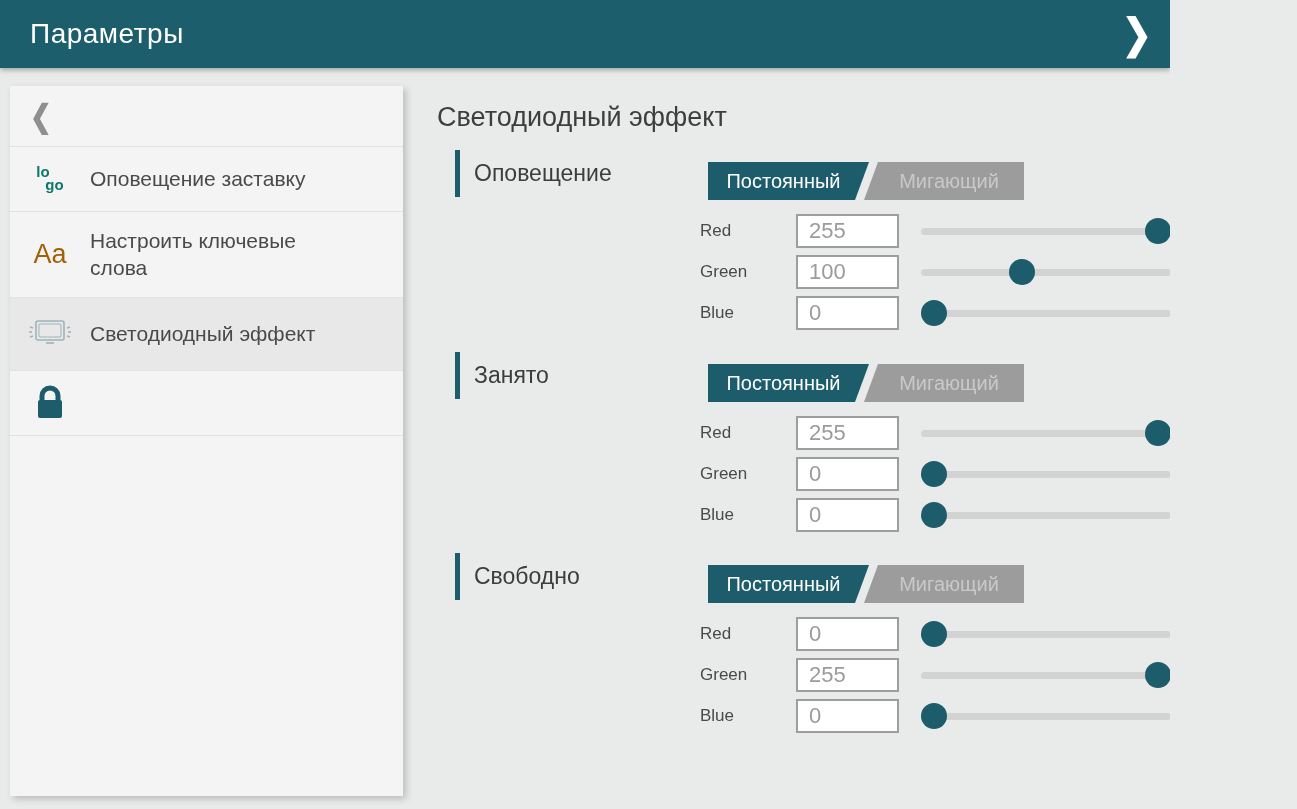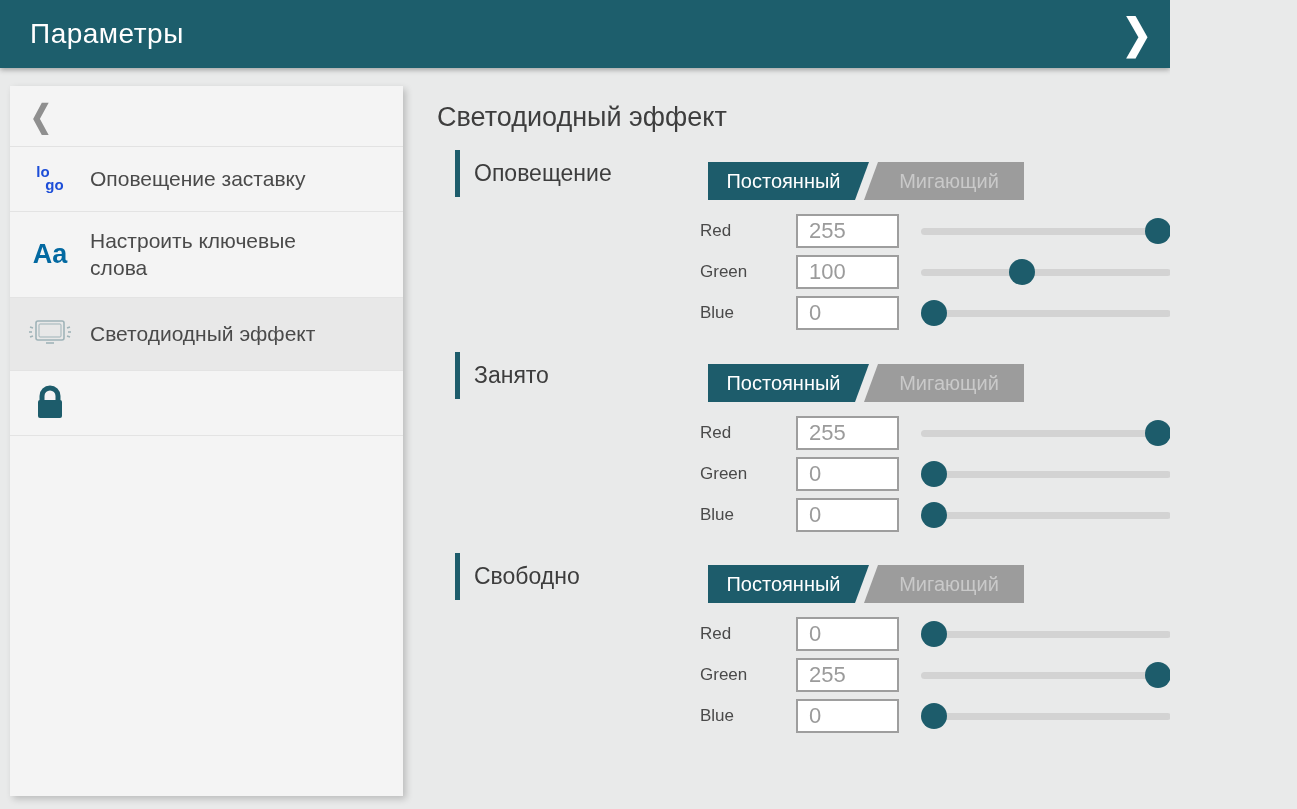--- a/index.html
+++ b/index.html
@@ -28,23 +28,23 @@
   .back-row .chev { color:#8f8f8f; font-size:26px; font-weight:bold; margin-left:20px; transform:scaleY(1.2); }
   .side-item {
     display:flex; align-items:center; border-bottom:1px solid #e3e3e3; cursor:pointer;
   }
   .side-item.h65 { min-height:65px; }
   .side-item.h86 { min-height:86px; }
   .side-item.h73 { min-height:73px; }
   .side-item.selected { background:#e8e8e8; }
   .icon-cell { width:80px; display:flex; justify-content:center; align-items:center; flex:none; }
   .side-label { font-size:21px; color:#4a4a4a; line-height:1.25; padding-right:14px; }
-  .logo-ic { color:#1d4ed8; font-weight:bold; font-size:15px; line-height:.85; display:inline-block; }
+  .logo-ic { color:#0f766e; font-weight:bold; font-size:15px; line-height:.85; display:inline-block; }
   .logo-ic .l2 { margin-left:9px; }
-  .aa-ic { color:#0369a1; font-weight:bold; font-size:27px; }
+  .aa-ic { color:#a16207; font-weight:normal; font-size:27px; }
 
   
   .main { position:absolute; left:437px; top:68px; right:0; bottom:0; }
   .main-title { font-size:27px; font-weight:400; color:#3e3e3e; position:absolute; top:34px; left:0; }
 
   .led-section { position:absolute; left:0; width:760px; height:200px; }
   .sec-bar { position:absolute; left:18px; top:0; width:5px; height:47px; background:#1d5c6b; }
   .sec-name { position:absolute; left:37px; top:0; font-size:23px; font-weight:400; color:#3d3d3d; line-height:47px; }
 
   .mode { position:absolute; left:271px; top:12px; width:316px; height:38px; }

